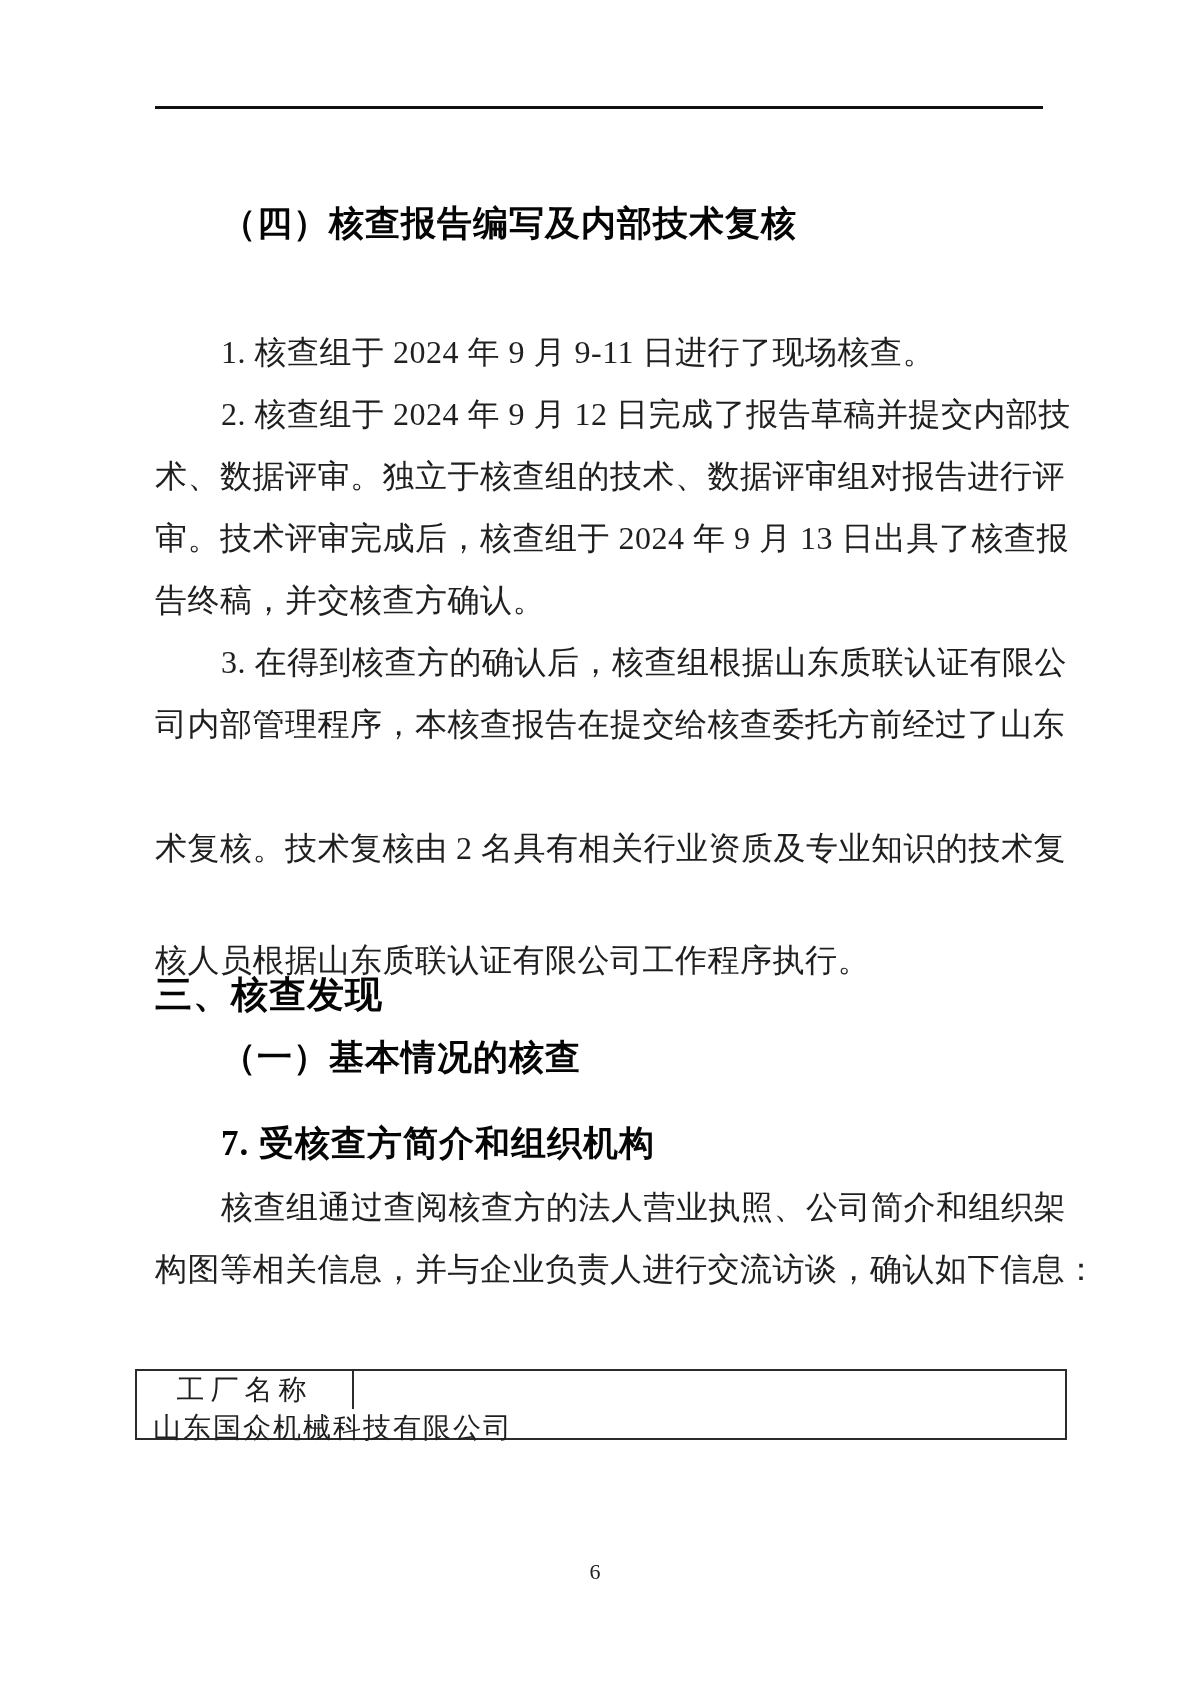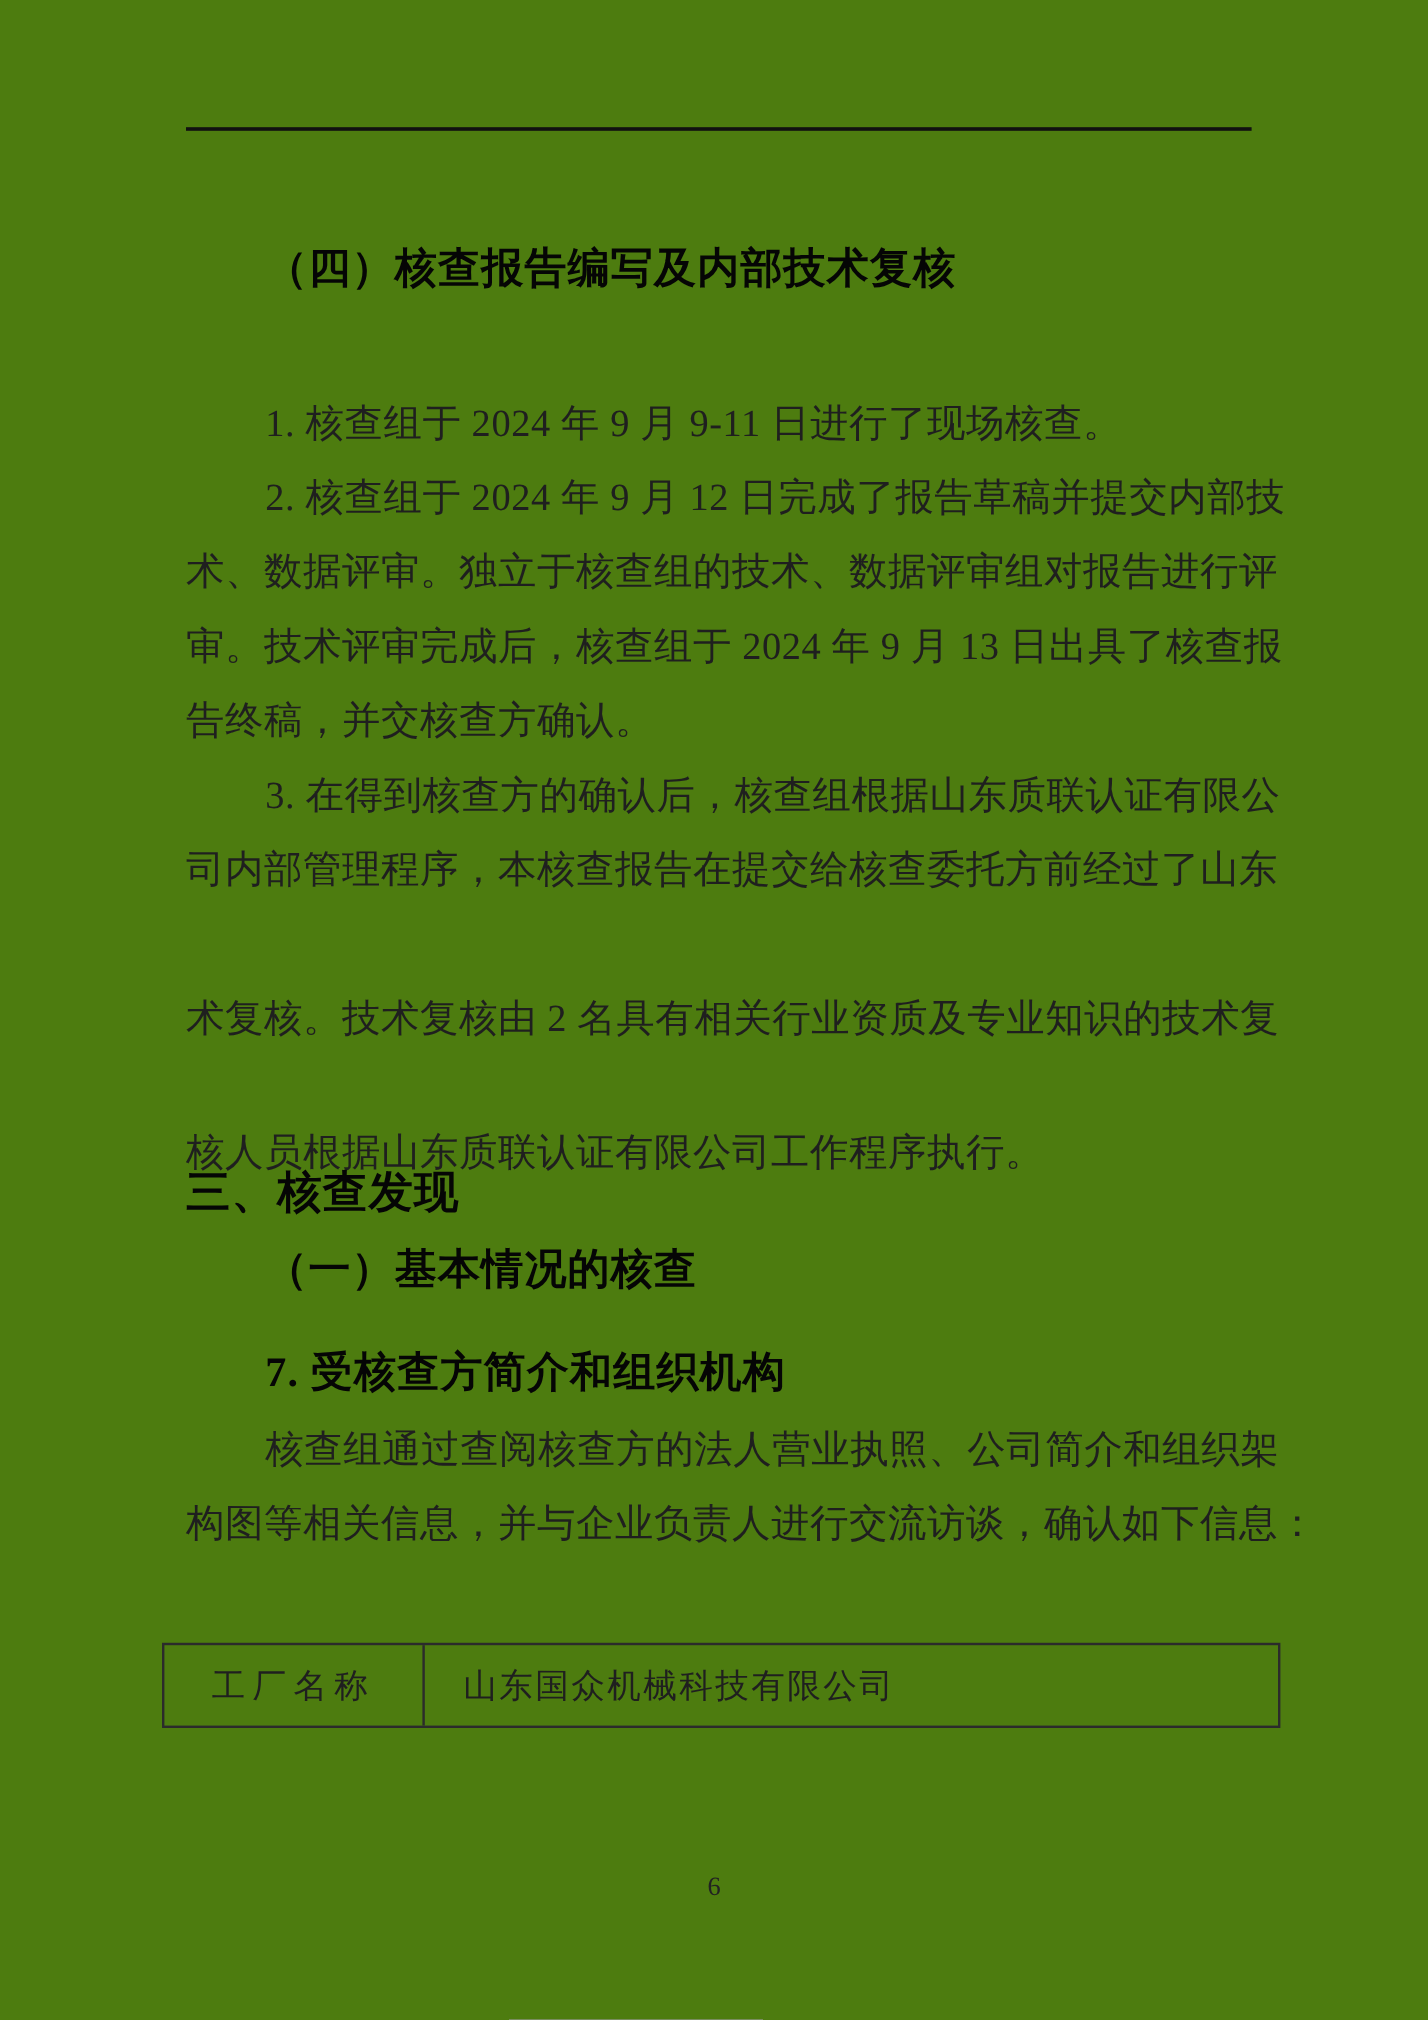--- a/index.html
+++ b/index.html
@@ -5,21 +5,21 @@
   html, body {
     margin: 0;
     padding: 0;
     background: #9a9a9a;
   }
   .page {
     position: relative;
     width: 1190px;
     height: 1683px;
     margin: 0 auto;
-    background: #4d7c0f;
+    background: #ffffff;
     overflow: hidden;
     font-family: "Liberation Serif", "DejaVu Serif", serif;
     color: #1f1f1f;
   }
   .top-rule {
     position: absolute;
     left: 155px;
     top: 106px;
     width: 888px;
     height: 3px;
@@ -59,37 +59,38 @@
   .info-table {
     position: absolute;
     left: 135px;
     top: 1369px;
     width: 932px;
     height: 71px;
     border: 2px solid #2b2b2b;
     box-sizing: border-box;
     display: flex;
     align-items: stretch;
+    flex-direction: column;
   }
   .info-table .cell-label {
     width: 217px;
     box-sizing: border-box;
     border-right: 2px solid #2b2b2b;
     display: flex;
     align-items: center;
     justify-content: center;
     font-size: 28px;
     letter-spacing: 6px;
     color: #1f1f1f;
   }
   .info-table .cell-value {
     flex: 1;
     display: flex;
     align-items: center;
-    padding-left: 32px;
+    padding-left: 16px;
     font-size: 28px;
     letter-spacing: 2px;
     color: #1f1f1f;
   }
   .page-number {
     position: absolute;
     left: 0;
     top: 1558px;
     width: 1190px;
     text-align: center;

